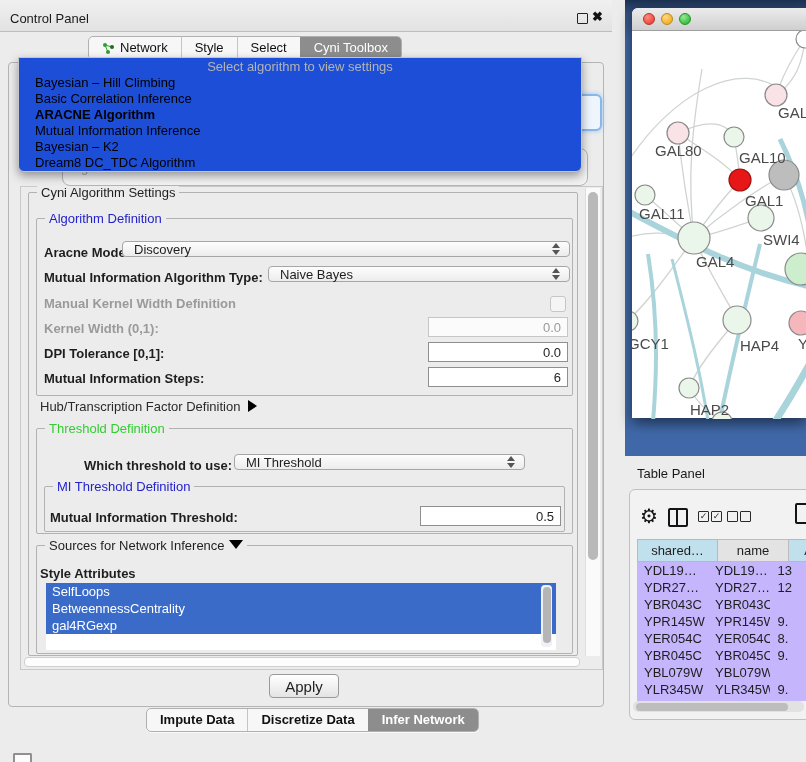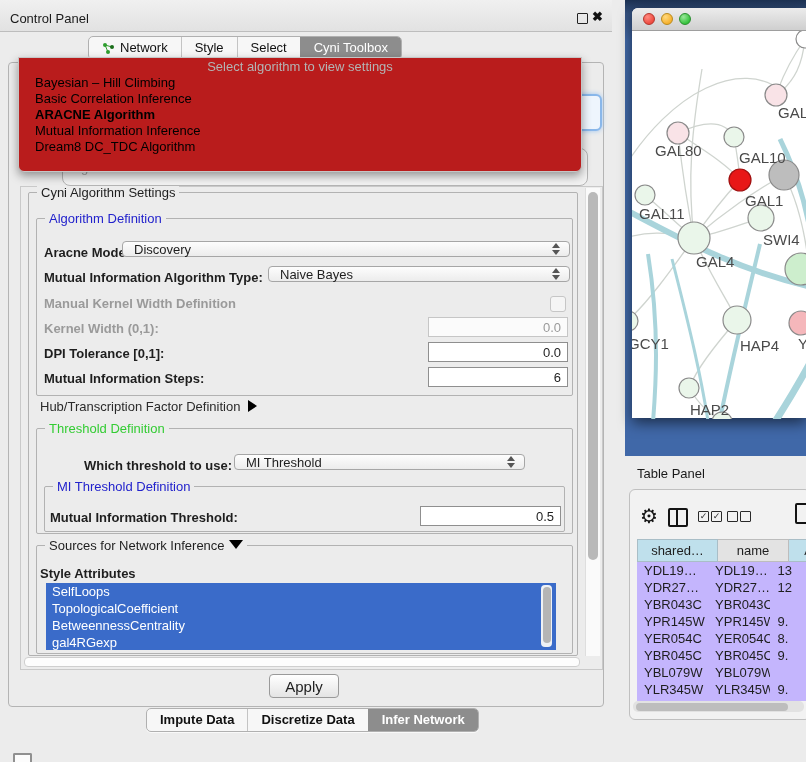--- a/index.html
+++ b/index.html
@@ -49,21 +49,21 @@
   .chk{position:absolute;width:14px;height:14px;border:1px solid #c6c6c6;border-radius:3px;background:#f5f5f5}
   
   .attrlist{position:absolute;background:#fff;overflow:hidden}
   .attrlist .it{height:17px;line-height:17px;font-size:13px;color:#fff;padding-left:6px;background:#3a6bc9}
   .list-vscroll{position:absolute;width:11px;background:#eef1f5;border-radius:4px}
   .list-vscroll .thumb{position:absolute;left:1.5px;top:2px;width:8px;height:56px;background:#b5b5b5;border-radius:4px}
   
   .btn{position:absolute;border:1px solid #9a9a9a;border-radius:4px;background:linear-gradient(#ffffff,#e4e4e4);
     font-size:15px;display:flex;align-items:center;justify-content:center}
   
-  .popup{left:18px;top:57px;width:562px;height:113px;background:#b91c1c;border:1px solid #c6c6c6;
+  .popup{left:18px;top:57px;width:562px;height:113px;background:#1d4ed8;border:1px solid #c6c6c6;
     border-radius:0 0 6px 6px;box-shadow:0 4px 10px rgba(0,0,0,.38);z-index:30;font-size:13px}
   .popup .head{height:17px;line-height:17px;text-align:center;color:#b4b4b4}
   .popup .pi{height:16px;line-height:16px;padding-left:16px;color:#000;white-space:nowrap}
   .popup .pi.bold{font-weight:bold}
   .ghost-combo{left:62px;top:148px;width:524px;height:36px;border:1px solid #b4b4b4;border-radius:8px;
     background:#f2f2f2;z-index:20;overflow:hidden}
   .ghost-combo .gtxt{position:absolute;left:18px;top:11px;font-size:13px;color:#a9a9a9}
   .ghost-focus{left:540px;top:94px;width:58px;height:33px;border:2px solid #89b7ea;border-radius:6px;
     background:#eef5fd;box-shadow:0 0 5px #9cc4f0;z-index:20}
   
@@ -141,20 +141,21 @@
 <div class="abs ghost-combo">
   <span class="gtxt">gal4filtered.sif default node</span>
 </div>
 
 <div class="abs popup">
   <div class="head">Select algorithm to view settings</div>
   <div class="pi">Bayesian – Hill Climbing</div>
   <div class="pi">Basic Correlation Inference</div>
   <div class="pi bold">ARACNE Algorithm</div>
   <div class="pi">Mutual Information Inference</div>
+  <div class="pi">Bayesian – K2</div>
   <div class="pi">Dream8 DC_TDC Algorithm</div>
 </div>
 
 <div class="abs scrollwrap"></div>
 <div class="abs vscroll">
     <div class="thumb"></div>
   </div>
 <div class="abs hscroll">
     <div class="thumb"></div>
   </div>
@@ -202,21 +203,20 @@
 </div>
 <span class="lbl" style="left:50px;top:510px">Mutual Information Threshold:</span>
 <div class="numf" style="left:420px;top:506px;width:141px">0.5</div>
 
 <div class="fset" style="left:36px;top:545px;width:535px;height:107px">
   <span class="leg"><span>Sources for Network Inference</span><span class="tri-down"></span></span>
 </div>
 <span class="lbl" style="left:40px;top:566px">Style Attributes</span>
 <div class="attrlist" style="left:46px;top:583px;width:510px;height:67px">
   <div class="it">SelfLoops</div>
-  <div class="it">TopologicalCoefficient</div>
   <div class="it">BetweennessCentrality</div>
   <div class="it">gal4RGexp</div>
 </div>
 <div class="list-vscroll" style="left:541px;top:585px;height:62px">
     <div class="thumb"></div>
   </div>
 
 <div class="btn" style="left:269px;top:674px;width:68px;height:22px">Apply</div>
 
 <div class="abs seg" style="left:146px;top:708px">

